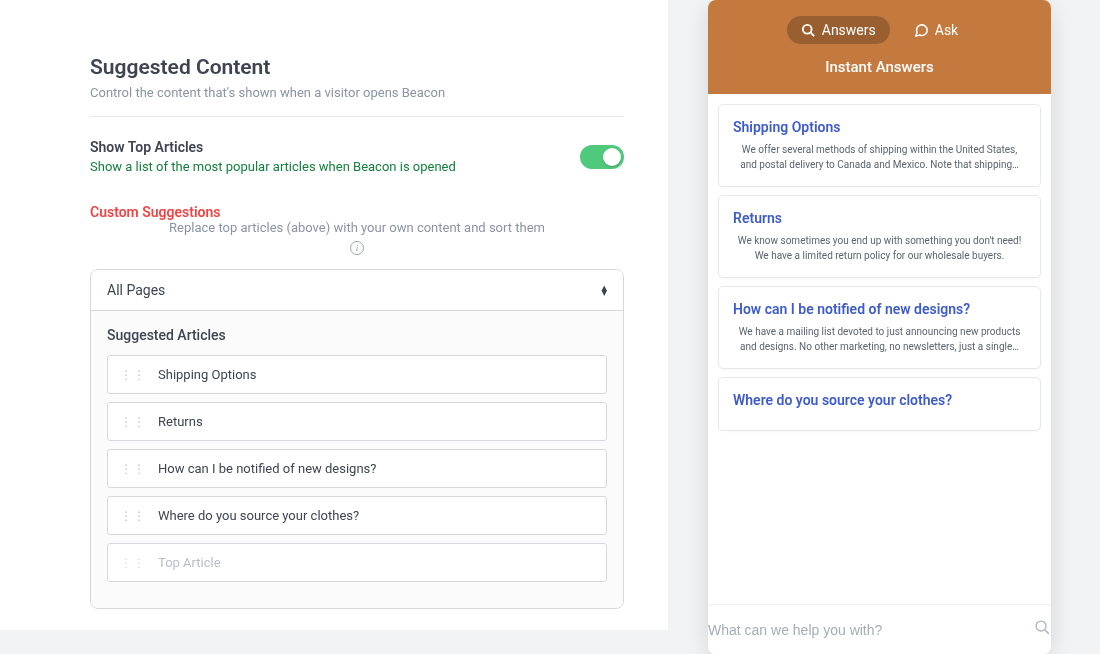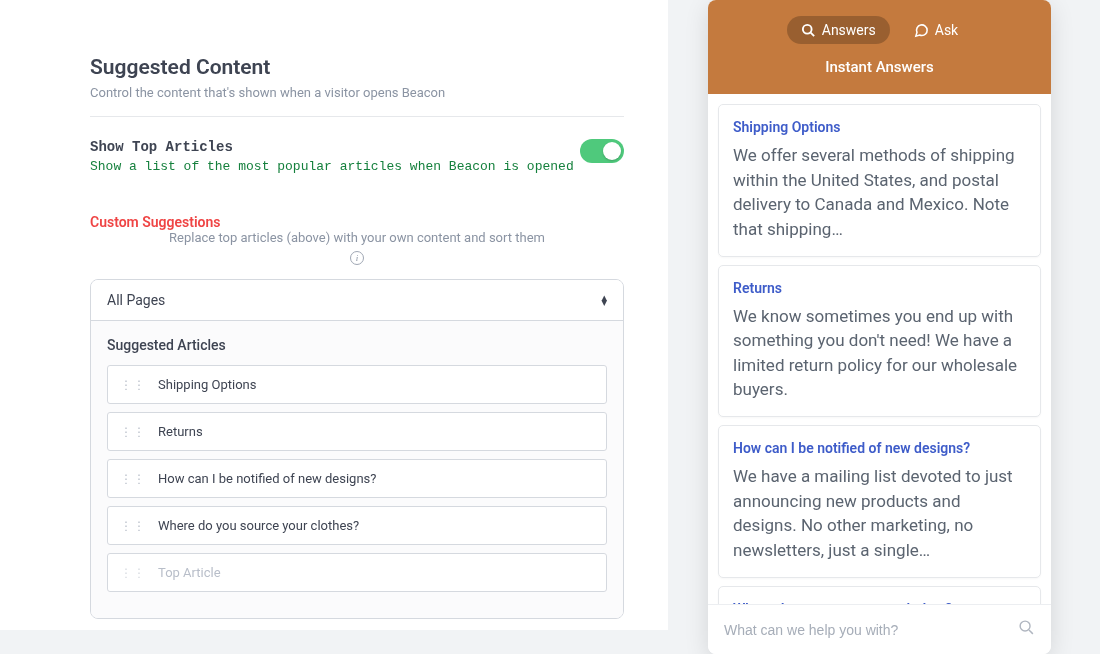--- a/index.html
+++ b/index.html
@@ -28,23 +28,22 @@
   .page-subtitle {
     font-size: 13px;
     color: #8b94a3;
     padding-bottom: 16px;
     border-bottom: 1px solid #e6e8eb;
     margin-bottom: 22px;
   }
   .setting-row {
     display: flex;
     justify-content: space-between;
-    align-items: flex-start;
-    margin-bottom: 40px;
-    font-family: Liberation Mono, monospace;
+    align-items: center;
+    margin-bottom: 30px;
   }
   .setting-text .setting-title {
     font-size: 14px;
     font-weight: 600;
     color: #3e4452;
     margin-bottom: 4px;
   }
   .setting-text .setting-desc {
     font-size: 13px;
     color: #15803d;
@@ -214,26 +213,27 @@
     box-shadow: 0 1px 2px rgba(0,0,0,0.03);
   }
   .answer-title {
     color: #3e5cc9;
     font-size: 14px;
     font-weight: 600;
     margin-bottom: 8px;
   }
   .answer-excerpt {
     color: #5b6470;
-    font-size: 17px;
+    font-size: 10px;
     line-height: 1.45;
+    text-align: center;
   }
   .preview-search {
     border-top: 1px solid #eceef1;
-    padding: 14px 16px;
+    padding: 14px 0;
     display: flex;
     align-items: center;
     justify-content: space-between;
     background: #fff;
   }
   .preview-search input {
     border: none;
     outline: none;
     font-size: 14px;
     color: #8b94a3;

